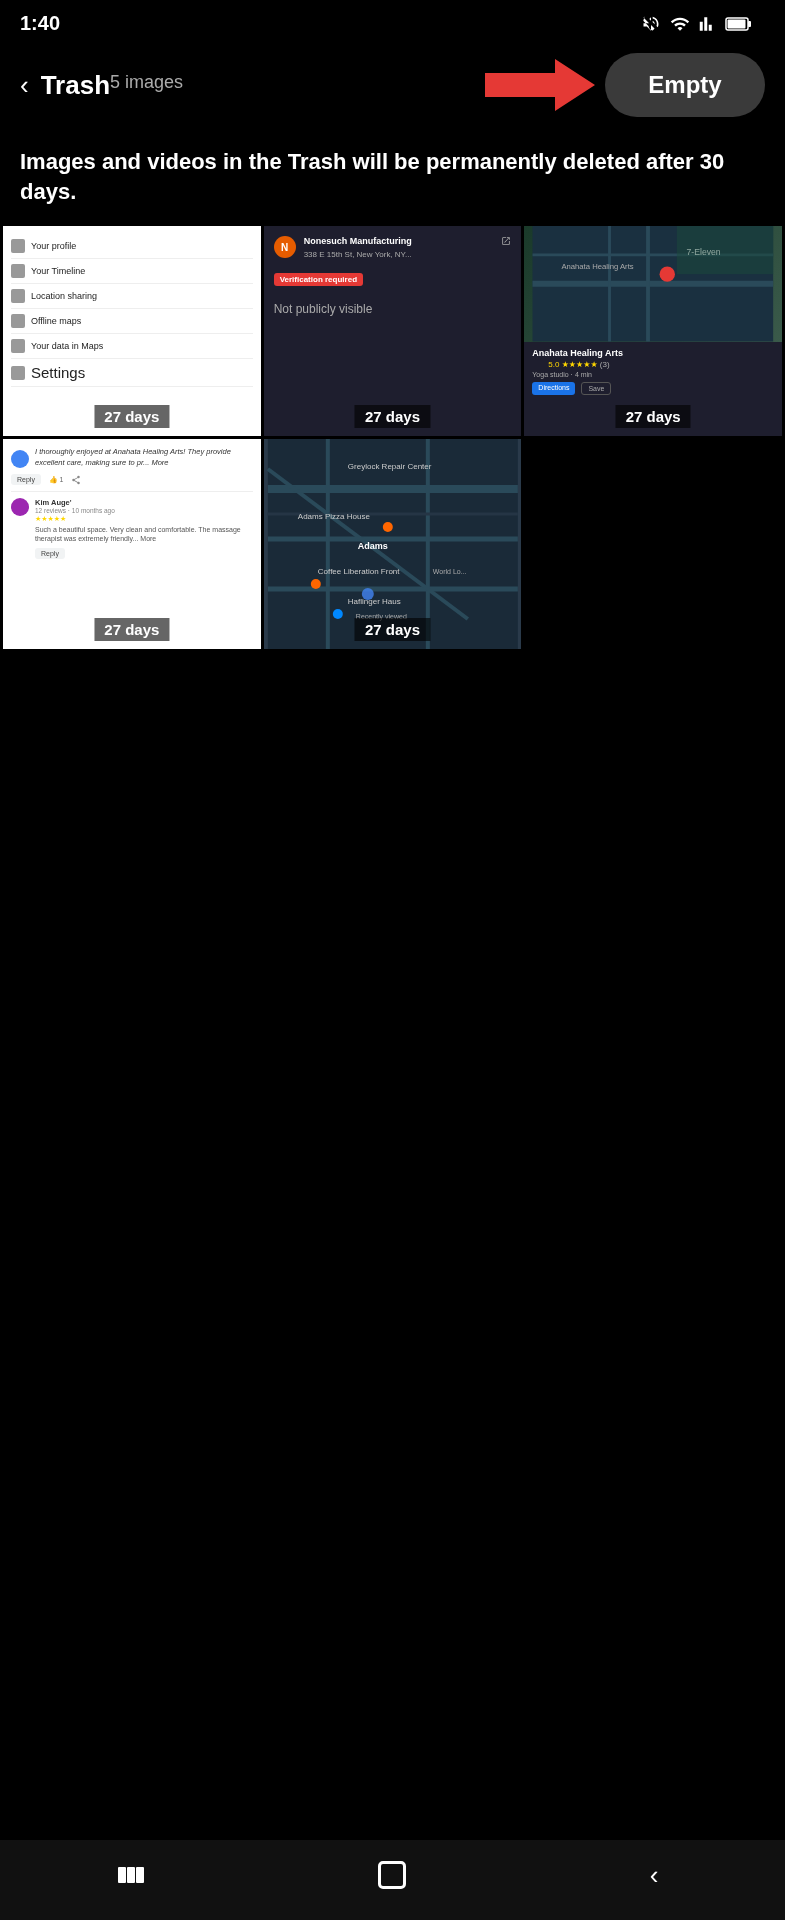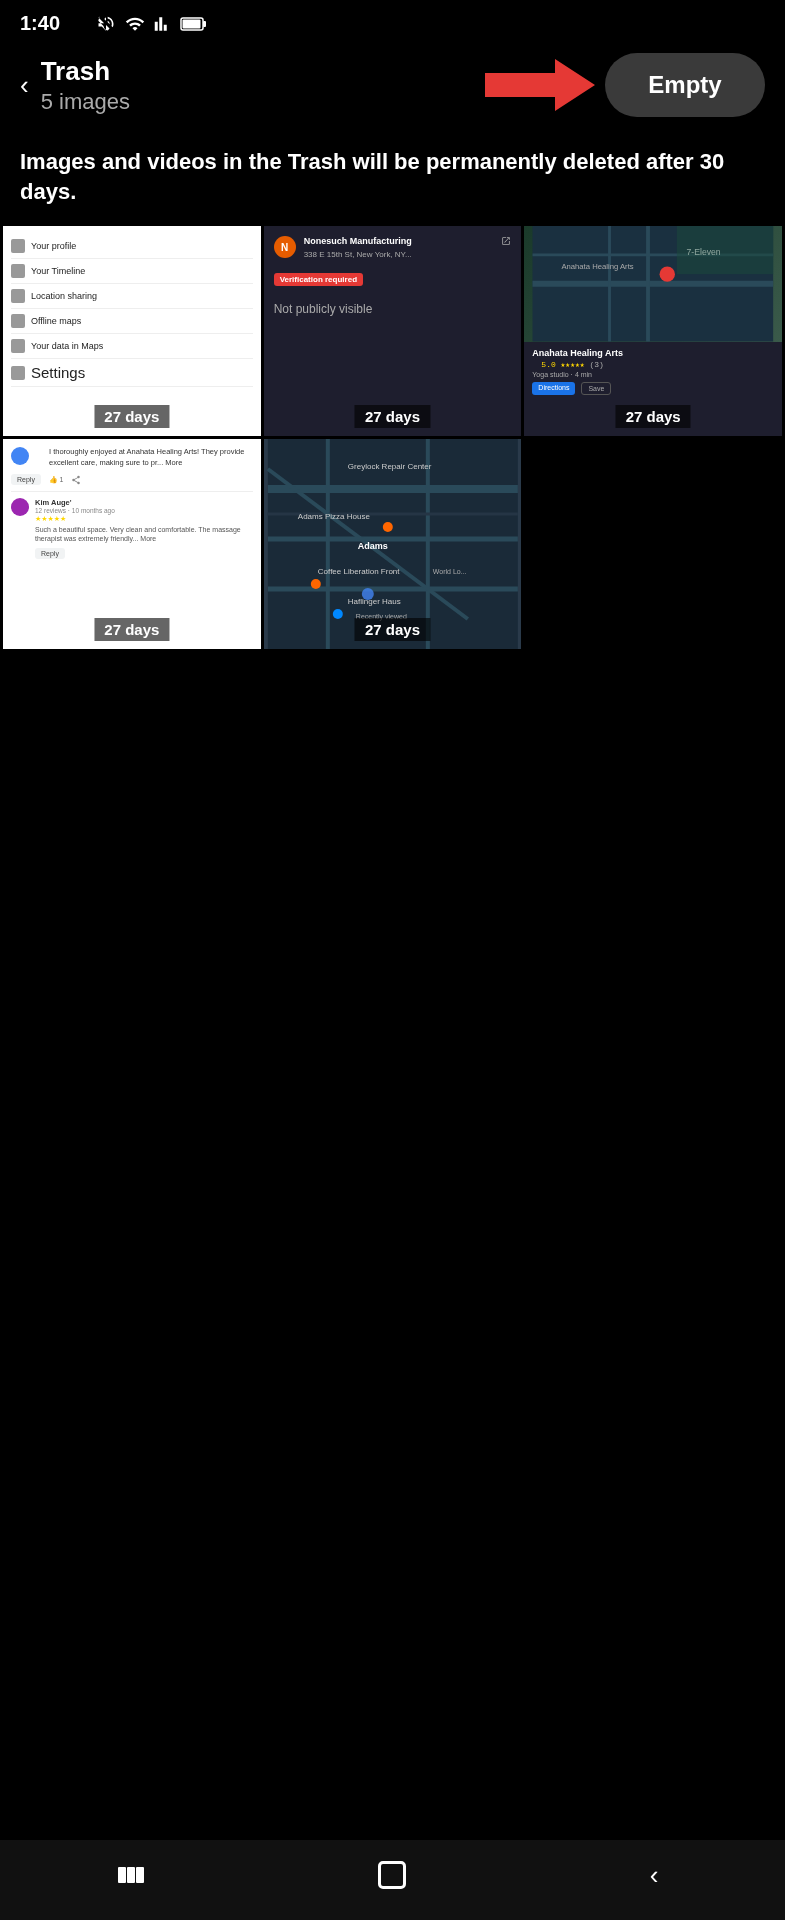--- a/index.html
+++ b/index.html
@@ -11,21 +11,21 @@
       font-family: 'Segoe UI', Arial, sans-serif;
       width: 785px;
       min-height: 1920px;
       position: relative;
       overflow-x: hidden;
     }
 
     
     .status-bar {
       display: flex;
-      justify-content: flex-start;
+      justify-content: space-between;
       align-items: center;
       padding: 12px 32px 8px 20px;
       font-size: 18px;
       font-weight: 600;
       gap: 36px;
     }
     .status-time { font-size: 20px; font-weight: 700; }
     .status-icons { display: flex; align-items: center; gap: 8px; }
 
     
@@ -38,23 +38,23 @@
     .header-left {
       display: flex;
       align-items: center;
       gap: 12px;
     }
     .back-icon {
       font-size: 26px;
       color: #fff;
       font-weight: 300;
     }
-    .header-title-group { display: flex; flex-direction: column; }
+    .header-title-group { display: flex; flex-direction: row; }
     .header-title { font-size: 26px; font-weight: 700; color: #fff; }
-    .header-subtitle { font-size: 22px; color: #aaa; margin-top: 2px; }
+    .header-subtitle { font-size: 18px; color: #aaa; margin-top: 2px; }
 
     
     .header-right {
       display: flex;
       align-items: center;
       gap: 10px;
     }
 
     .empty-button {
       background: #3a3a3a;
@@ -183,21 +183,21 @@
       height: 55%;
       background: linear-gradient(135deg, #1a3a2a 0%, #2a4a3a 50%, #3a5a4a 100%);
       position: relative;
     }
     .thumb-anahata-info {
       background: #1e1e2e;
       padding: 6px 8px;
       height: 45%;
     }
     .thumb-anahata-name { font-size: 9px; font-weight: 700; color: #fff; }
-    .thumb-anahata-stars { color: #ffd700; font-size: 8px; margin: 2px 9px; font-family: Liberation Mono, monospace; }
+    .thumb-anahata-stars { color: #ffd700; font-size: 8px; margin: 2px 16px; }
     .thumb-anahata-sub { font-size: 7px; color: #aaa; }
     .thumb-anahata-actions { display: flex; gap: 6px; margin-top: 4px; }
     .thumb-anahata-btn {
       background: #1a73e8;
       color: #fff;
       font-size: 7px;
       padding: 2px 6px;
       border-radius: 3px;
     }
     .thumb-anahata-save {
@@ -211,23 +211,24 @@
 
     .thumb-reviews {
       background: #fff;
       color: #333;
       padding: 8px;
       height: 100%;
       overflow: hidden;
     }
     .thumb-review-header {
       display: flex;
-      gap: 20px;
-      align-items: flex-start;
+      gap: 6px;
+      align-items: flex-end;
       margin-bottom: 6px;
+      font-style: italic;
     }
     .thumb-review-avatar {
       width: 18px;
       height: 18px;
       border-radius: 50%;
       background: #4285f4;
       flex-shrink: 0;
     }
     .thumb-review-text { font-size: 7.5px; color: #333; line-height: 1.4; }
     .thumb-review-actions { display: flex; gap: 8px; margin-top: 4px; align-items: center; }

